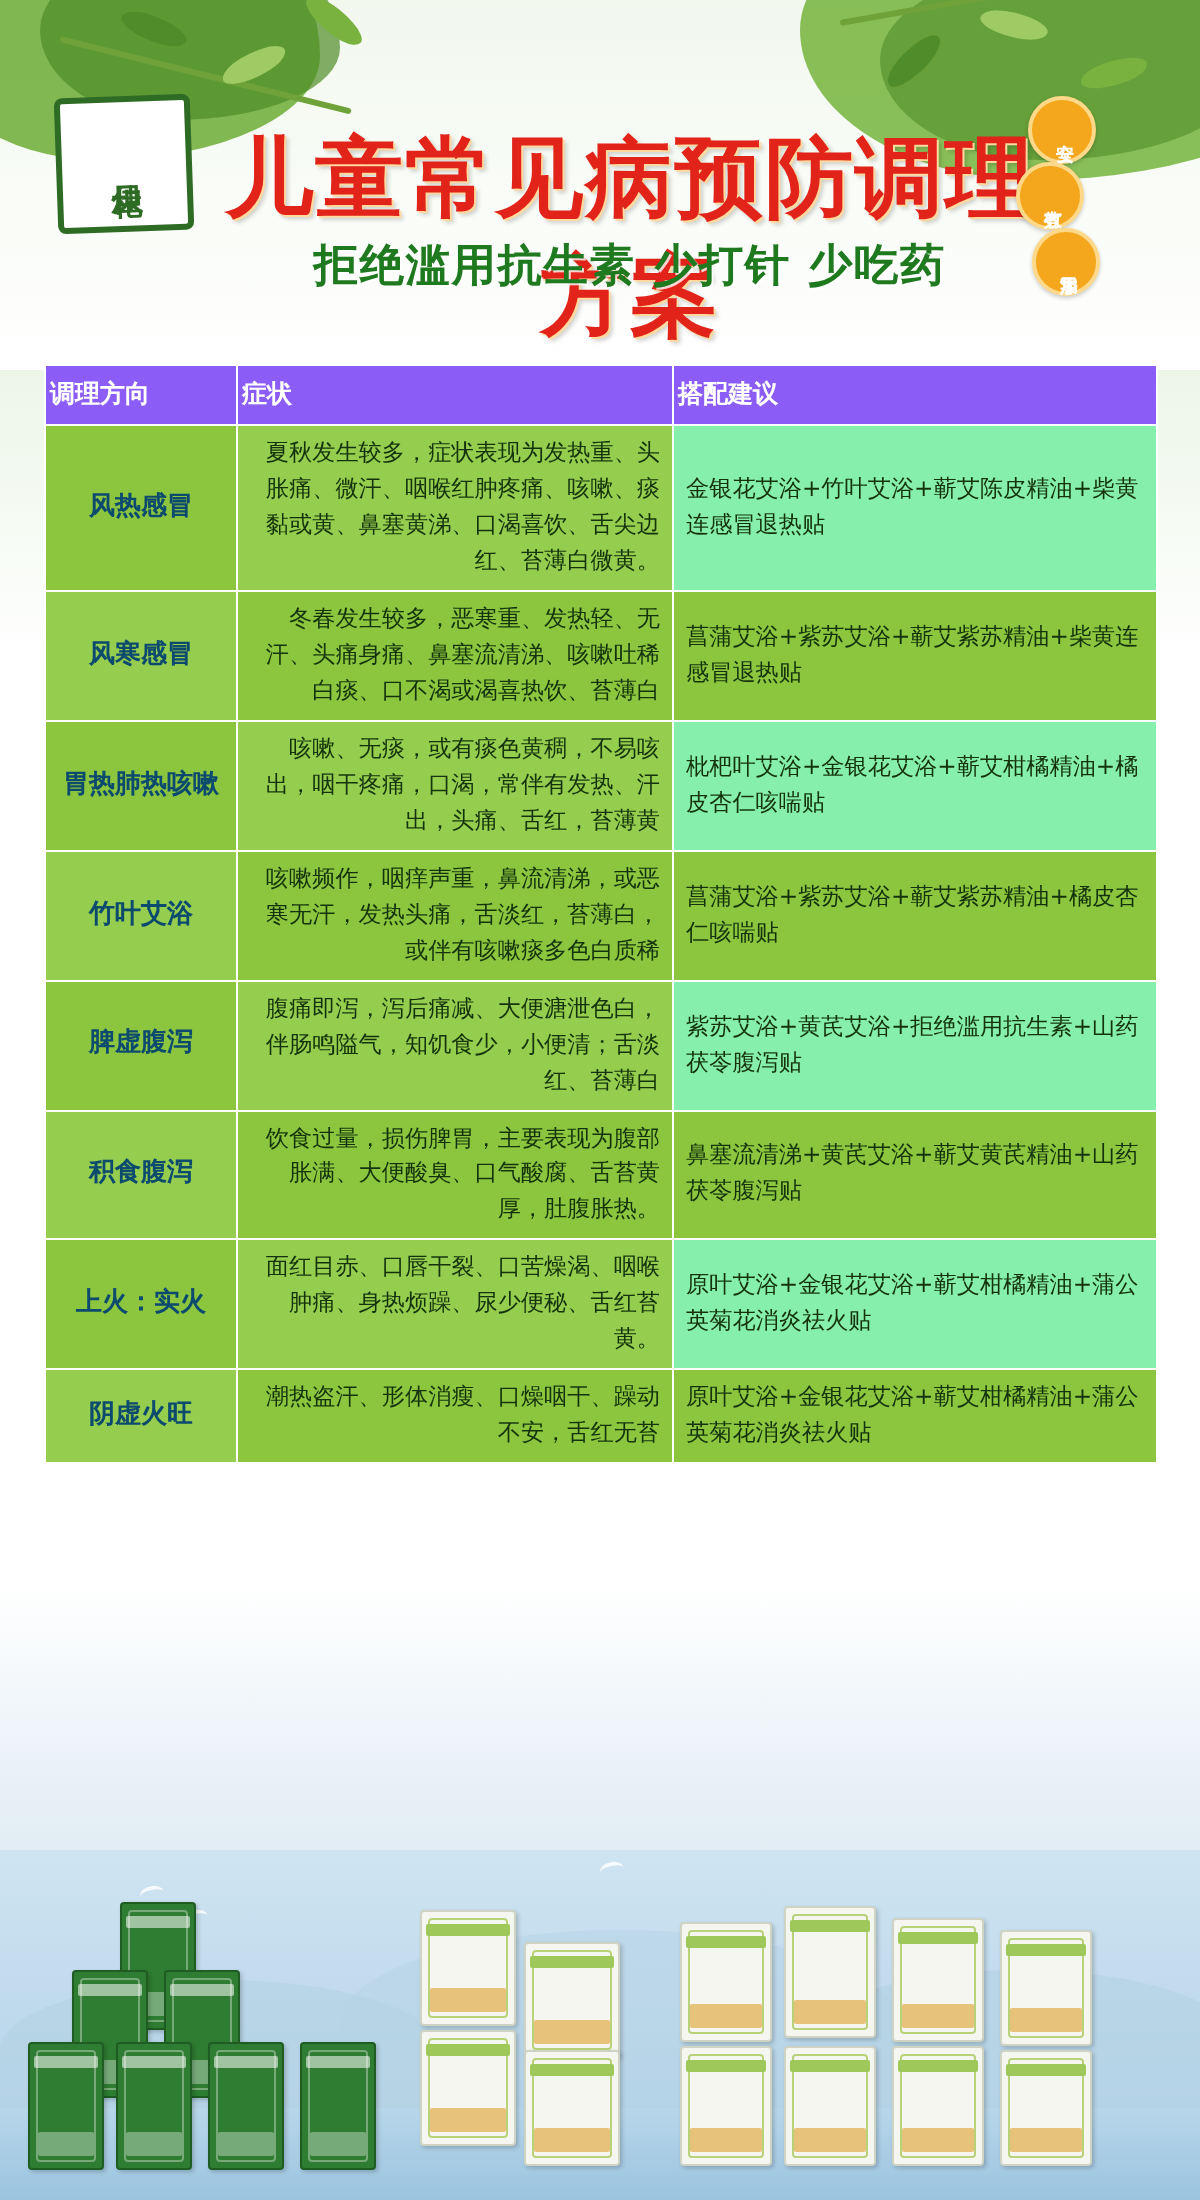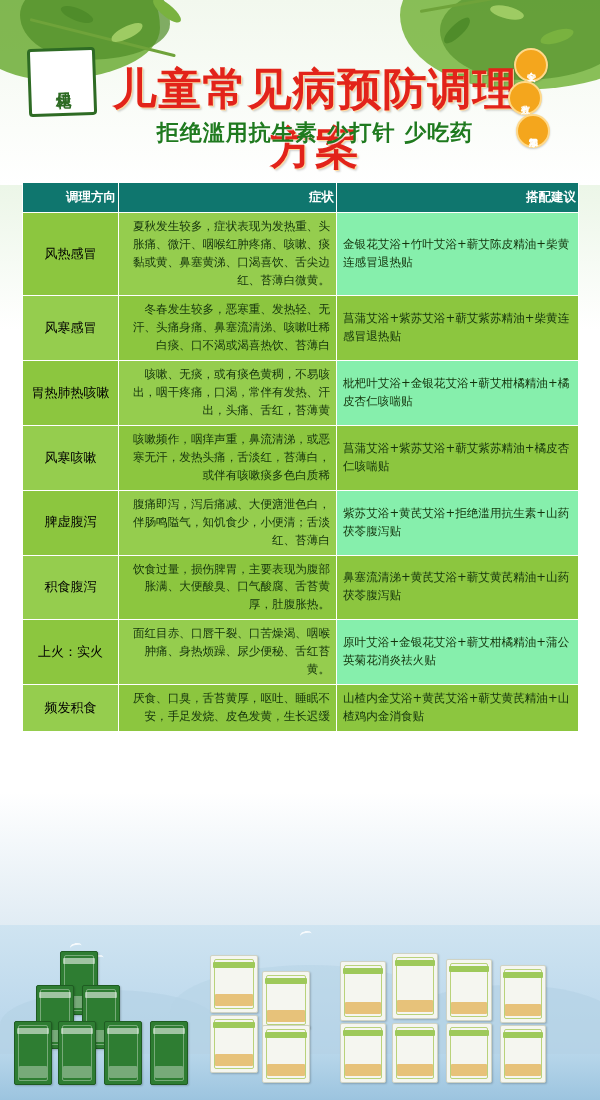--- a/index.html
+++ b/index.html
@@ -52,29 +52,29 @@
   }
   .seal span{writing-mode:vertical-rl;text-orientation:upright;line-height:1;}
   .seal.s1{left:6px;top:0;}
   .seal.s2{left:0px;top:33px;}
   .seal.s3{left:8px;top:66px;}
   
   .table-wrap{position:absolute;left:22px;top:182px;width:556px;}
   table{border-collapse:collapse;width:556px;table-layout:fixed;background:#8cc63f;}
   col.c1{width:96px;} col.c2{width:218px;} col.c3{width:242px;}
   th{
-    background:#0f766e;color:#ffffff;font-size:12.5px;font-weight:bold;
-    padding:6px 2px;border:1px solid #ffffff;text-align:right;
+    background:#8b5cf6;color:#ffffff;font-size:12.5px;font-weight:bold;
+    padding:6px 2px;border:1px solid #ffffff;text-align:left;
     font-family:"DejaVu Sans",sans-serif;
   }
   td{
     border:1px solid #ffffff;padding:5px 6px;font-size:11.6px;line-height:1.55;
     color:#14330c;vertical-align:middle;font-family:"DejaVu Sans",sans-serif;
   }
-  td.dir{text-align:center;font-weight:normal;font-size:13px;background:#8cc63f;color:#000000;margin-top:28px;}
+  td.dir{text-align:center;font-weight:bold;font-size:13px;background:#8cc63f;color:#0c4a6e;margin-top:28px;}
   td.sym{background:#95cd4e;text-align:right;}
   td.sug{background:#86efac;}
   tr:nth-child(even) td.sym,tr:nth-child(even) td.sug{background:#8cc63f;}
   tr:nth-child(even) td.dir{background:#95cd4e;}
   
   .bottom{position:absolute;left:0;bottom:0;width:600px;height:175px;overflow:hidden;}
   .bg-hill{position:absolute;bottom:0;left:0;width:600px;height:175px;
     background:linear-gradient(to bottom,#cfe4f1 0%,#bcd8ec 55%,#a9cbe4 100%);}
   .mtn{position:absolute;bottom:40px;background:#b6d3e6;border-radius:50% 50% 0 0;opacity:.75;}
   .water{position:absolute;bottom:0;left:0;width:600px;height:46px;background:linear-gradient(to bottom,#b7d6ea,#9cc4df);}
@@ -151,43 +151,43 @@
         <td class="dir">风寒感冒</td>
         <td class="sym">冬春发生较多，恶寒重、发热轻、无汗、头痛身痛、鼻塞流清涕、咳嗽吐稀白痰、口不渴或渴喜热饮、苔薄白</td>
         <td class="sug">菖蒲艾浴+紫苏艾浴+蕲艾紫苏精油+柴黄连感冒退热贴</td>
       </tr>
       <tr>
         <td class="dir">胃热肺热咳嗽</td>
         <td class="sym">咳嗽、无痰，或有痰色黄稠，不易咳出，咽干疼痛，口渴，常伴有发热、汗出，头痛、舌红，苔薄黄</td>
         <td class="sug">枇杷叶艾浴+金银花艾浴+蕲艾柑橘精油+橘皮杏仁咳喘贴</td>
       </tr>
       <tr>
-        <td class="dir">风寒咳嗽</td>
+        <td class="dir">竹叶艾浴</td>
         <td class="sym">咳嗽频作，咽痒声重，鼻流清涕，或恶寒无汗，发热头痛，舌淡红，苔薄白，或伴有咳嗽痰多色白质稀</td>
         <td class="sug">菖蒲艾浴+紫苏艾浴+蕲艾紫苏精油+橘皮杏仁咳喘贴</td>
       </tr>
       <tr>
         <td class="dir">脾虚腹泻</td>
         <td class="sym">腹痛即泻，泻后痛减、大便溏泄色白，伴肠鸣隘气，知饥食少，小便清；舌淡红、苔薄白</td>
         <td class="sug">紫苏艾浴+黄芪艾浴+拒绝滥用抗生素+山药茯苓腹泻贴</td>
       </tr>
       <tr>
         <td class="dir">积食腹泻</td>
         <td class="sym">饮食过量，损伤脾胃，主要表现为腹部胀满、大便酸臭、口气酸腐、舌苔黄厚，肚腹胀热。</td>
         <td class="sug">鼻塞流清涕+黄芪艾浴+蕲艾黄芪精油+山药茯苓腹泻贴</td>
       </tr>
       <tr>
         <td class="dir">上火：实火</td>
         <td class="sym">面红目赤、口唇干裂、口苦燥渴、咽喉肿痛、身热烦躁、尿少便秘、舌红苔黄。</td>
         <td class="sug">原叶艾浴+金银花艾浴+蕲艾柑橘精油+蒲公英菊花消炎祛火贴</td>
       </tr>
       <tr>
-        <td class="dir">频发积食</td>
-        <td class="sym">厌食、口臭，舌苔黄厚，呕吐、睡眠不安，手足发烧、皮色发黄，生长迟缓</td>
-        <td class="sug">山楂内金艾浴+黄芪艾浴+蕲艾黄芪精油+山楂鸡内金消食贴</td>
+        <td class="dir">阴虚火旺</td>
+        <td class="sym">潮热盗汗、形体消瘦、口燥咽干、躁动不安，舌红无苔</td>
+        <td class="sug">原叶艾浴+金银花艾浴+蕲艾柑橘精油+蒲公英菊花消炎祛火贴</td>
       </tr>
     </tbody>
   </table>
 </div>
 
 <div class="bottom">
   <div class="bg-hill"></div>
   <div class="mtn" style="left:0px;width:220px;height:70px;"></div>
   <div class="mtn" style="left:170px;width:280px;height:95px;opacity:.55;"></div>
   <div class="mtn" style="left:400px;width:220px;height:75px;"></div>

